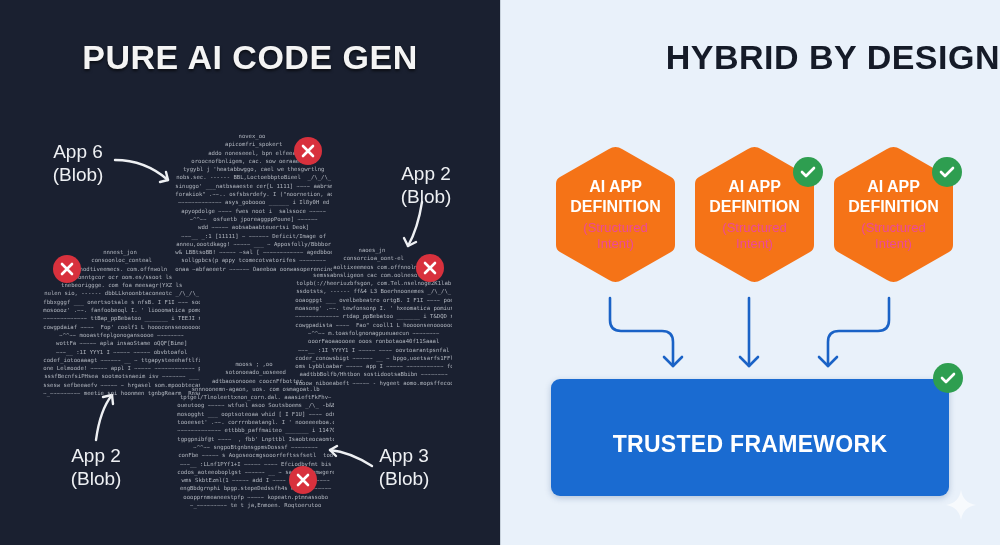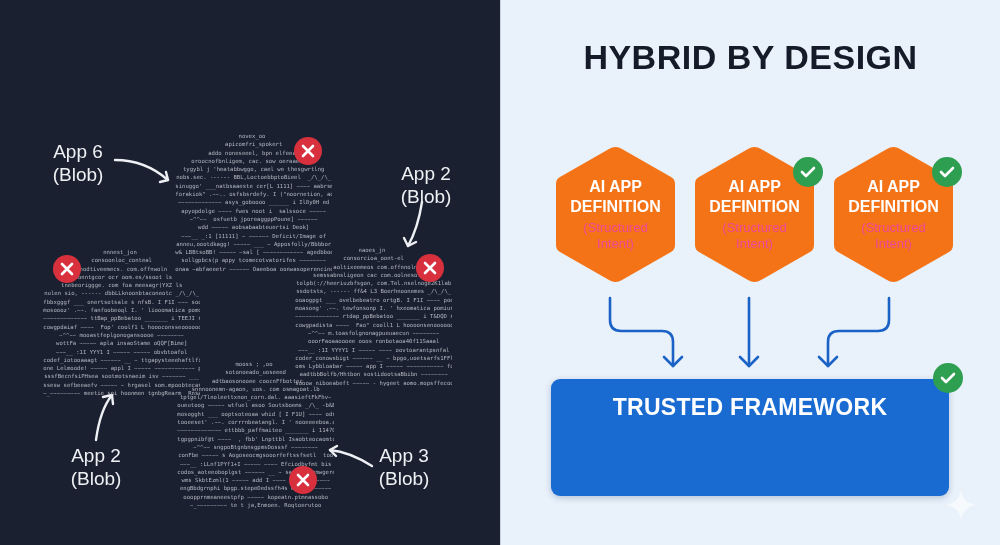--- a/index.html
+++ b/index.html
@@ -5,45 +5,46 @@
   * { box-sizing: border-box; margin: 0; padding: 0; }
   html, body { width: 1000px; height: 545px; overflow: hidden; }
   body { position: relative; font-family: "Liberation Sans", "DejaVu Sans", sans-serif; }
 
   .panel { position: absolute; top: 0; height: 545px; }
   .panel-left { left: 0; width: 500px; background: #1a2030; }
   .panel-right { left: 500px; width: 500px; background: #e9f1fa; border-left: 1px solid #c8d2dc; }
 
   .title { position: absolute; top: 38px; width: 100%; text-align: center; font-weight: 700; font-size: 34px; letter-spacing: 0.5px; }
   .panel-left .title { color: #f4f4f4; text-shadow: 0 2px 3px rgba(0,0,0,0.6); }
-  .panel-right .title { color: #151b28; }
+  .panel-right .title { color: #151b28; text-align: right; }
 
   .label { position: absolute; color: #eef0f3; font-size: 19px; line-height: 23px; text-align: center; }
 
   .blob { position: absolute; text-align: center; font-family: "DejaVu Sans Mono", monospace; color: #c9ced6; font-size: 5.6px; line-height: 8.3px; white-space: pre; overflow: hidden; opacity: 0.85; }
 
   .badge { position: absolute; width: 28px; height: 28px; border-radius: 50%; display: flex; align-items: center; justify-content: center; }
   .badge-x { background: #d8313d; }
   .badge-check { background: #2e9e50; }
 
   .hex { position: absolute; width: 127px; height: 143px; }
   .hex-text { position: absolute; left: 0; top: 0; width: 100%; height: 100%; display: flex; flex-direction: column; align-items: center; justify-content: center; color: #fff; text-align: center; }
   .hex-title { font-weight: 700; font-size: 16px; line-height: 20px; }
   .hex-sub { font-size: 13px; line-height: 16px; margin-top: 3px; color: #ec4899; }
 
   .framework { position: absolute; left: 551px; top: 379px; width: 398px; height: 117px; background: #1a6bd1; border-radius: 9px; box-shadow: 0 2px 6px rgba(20,60,120,0.25); color: #fff; text-align: center; }
-  .fw-title { margin-top: 15px; font-weight: 700; font-size: 23px; letter-spacing: 0.3px; }
+  .fw-title { margin-top: 52px; font-weight: 700; font-size: 23px; letter-spacing: 0.3px; }
   .fw-sub { margin-top: 5px; font-size: 16px; color: #e4eefb; }
 
   .sparkle { position: absolute; left: 944px; top: 488px; }
 </style>
 </head>
 <body>
 
 <div class="panel panel-left">
+  <div class="title">PURE AI CODE GEN</div>
 
   <svg width="500" height="545" style="position:absolute;left:0;top:0">
     <g fill="none" stroke="#eef0f3" stroke-width="2.4" stroke-linecap="round" stroke-linejoin="round">
       <path d="M115 160 Q145 160 168 180"></path>
       <path d="M160 182 L168 180 L166 172"></path>
       <path d="M422 202 Q418 228 408 246"></path>
       <path d="M404 238 L408 246 L416 242"></path>
       <path d="M96 440 Q100 410 112 395"></path>
       <path d="M103 397 L112 395 L113 404"></path>
       <path d="M372 466 Q350 452 330 450"></path>

